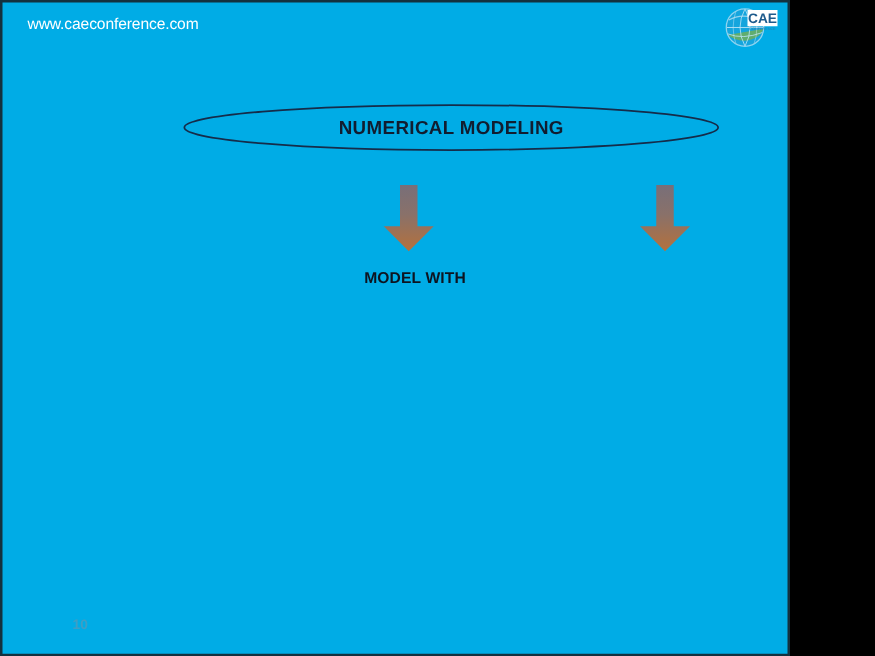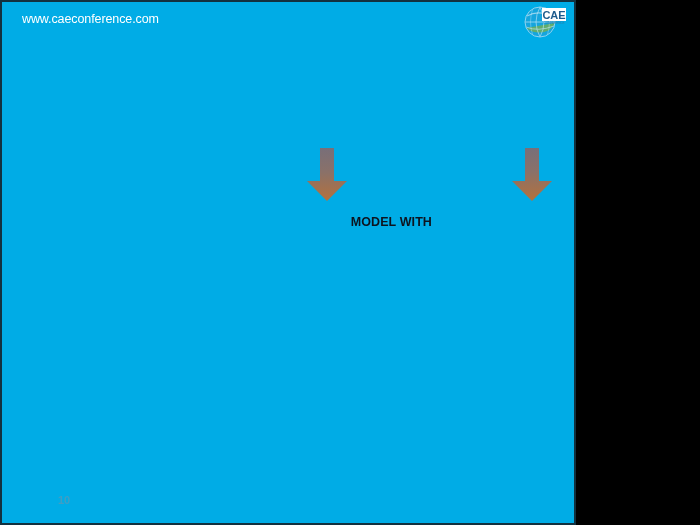--- a/index.html
+++ b/index.html
@@ -6,21 +6,21 @@
     margin: 0;
     padding: 0;
     background: #000;
   }
   body {
     font-family: "Liberation Sans", sans-serif;
   }
 
   #slide {
     position: relative;
-    width: 576px;
+    width: 632px;
     height: 525px;
     box-sizing: border-box;
     background: #00ace6;
     border: 2px solid #13313f;
     overflow: hidden;
   }
 
   
   .site-url {
     position: absolute;
@@ -91,21 +91,20 @@
     font-size: 12.5px;
     font-weight: bold;
     color: #0d1420;
     line-height: 17px;
     letter-spacing: 0.1px;
   }
   .label-left {
     left: 230px;
     top: 212px;
     width: 200px;
-    text-align: right;
   }
   .label-right {
     left: 433px;
     top: 212px;
     width: 200px;
   }
 
   
   .page-number {
     position: absolute;
@@ -142,20 +141,26 @@
         <path d="M15 4 Q10 18 15 32" fill="none" stroke="#cfeefb" stroke-width="0.6" opacity="0.6"></path>
         <path d="M29 4 Q34 18 29 32" fill="none" stroke="#cfeefb" stroke-width="0.6" opacity="0.6"></path>
       </g>
       <circle cx="22" cy="18" r="15" fill="none" stroke="#8fd3ef" stroke-width="1"></circle>
       <rect x="24" y="4" width="24" height="13" fill="#ffffff"></rect>
       <text x="36" y="14.5" font-family="'Liberation Sans', sans-serif" font-size="11" font-weight="bold" fill="#1e5b8c" text-anchor="middle">CAE</text>
       <text x="36" y="20" font-family="'Liberation Sans', sans-serif" font-size="3" fill="#2a7aa8" text-anchor="middle">CONFERENCE</text>
     </svg>
   </div>
 
+  <div class="ellipse-wrap">
+    <svg viewBox="0 0 430 40" xmlns="http://www.w3.org/2000/svg">
+      <ellipse cx="215" cy="20" rx="213.5" ry="18" fill="none" stroke="#152c4a" stroke-width="1.4"></ellipse>
+    </svg>
+    <div class="ellipse-label">NUMERICAL MODELING</div>
+  </div>
 
   <div class="arrow arrow-left">
     <svg viewBox="0 0 44 54" xmlns="http://www.w3.org/2000/svg">
       <defs>
         <linearGradient id="agrad1" x1="0" y1="0" x2="0" y2="1">
           <stop offset="0%" stop-color="#786f79"></stop>
           <stop offset="45%" stop-color="#8a7169"></stop>
           <stop offset="100%" stop-color="#b5713c"></stop>
         </linearGradient>
       </defs>

